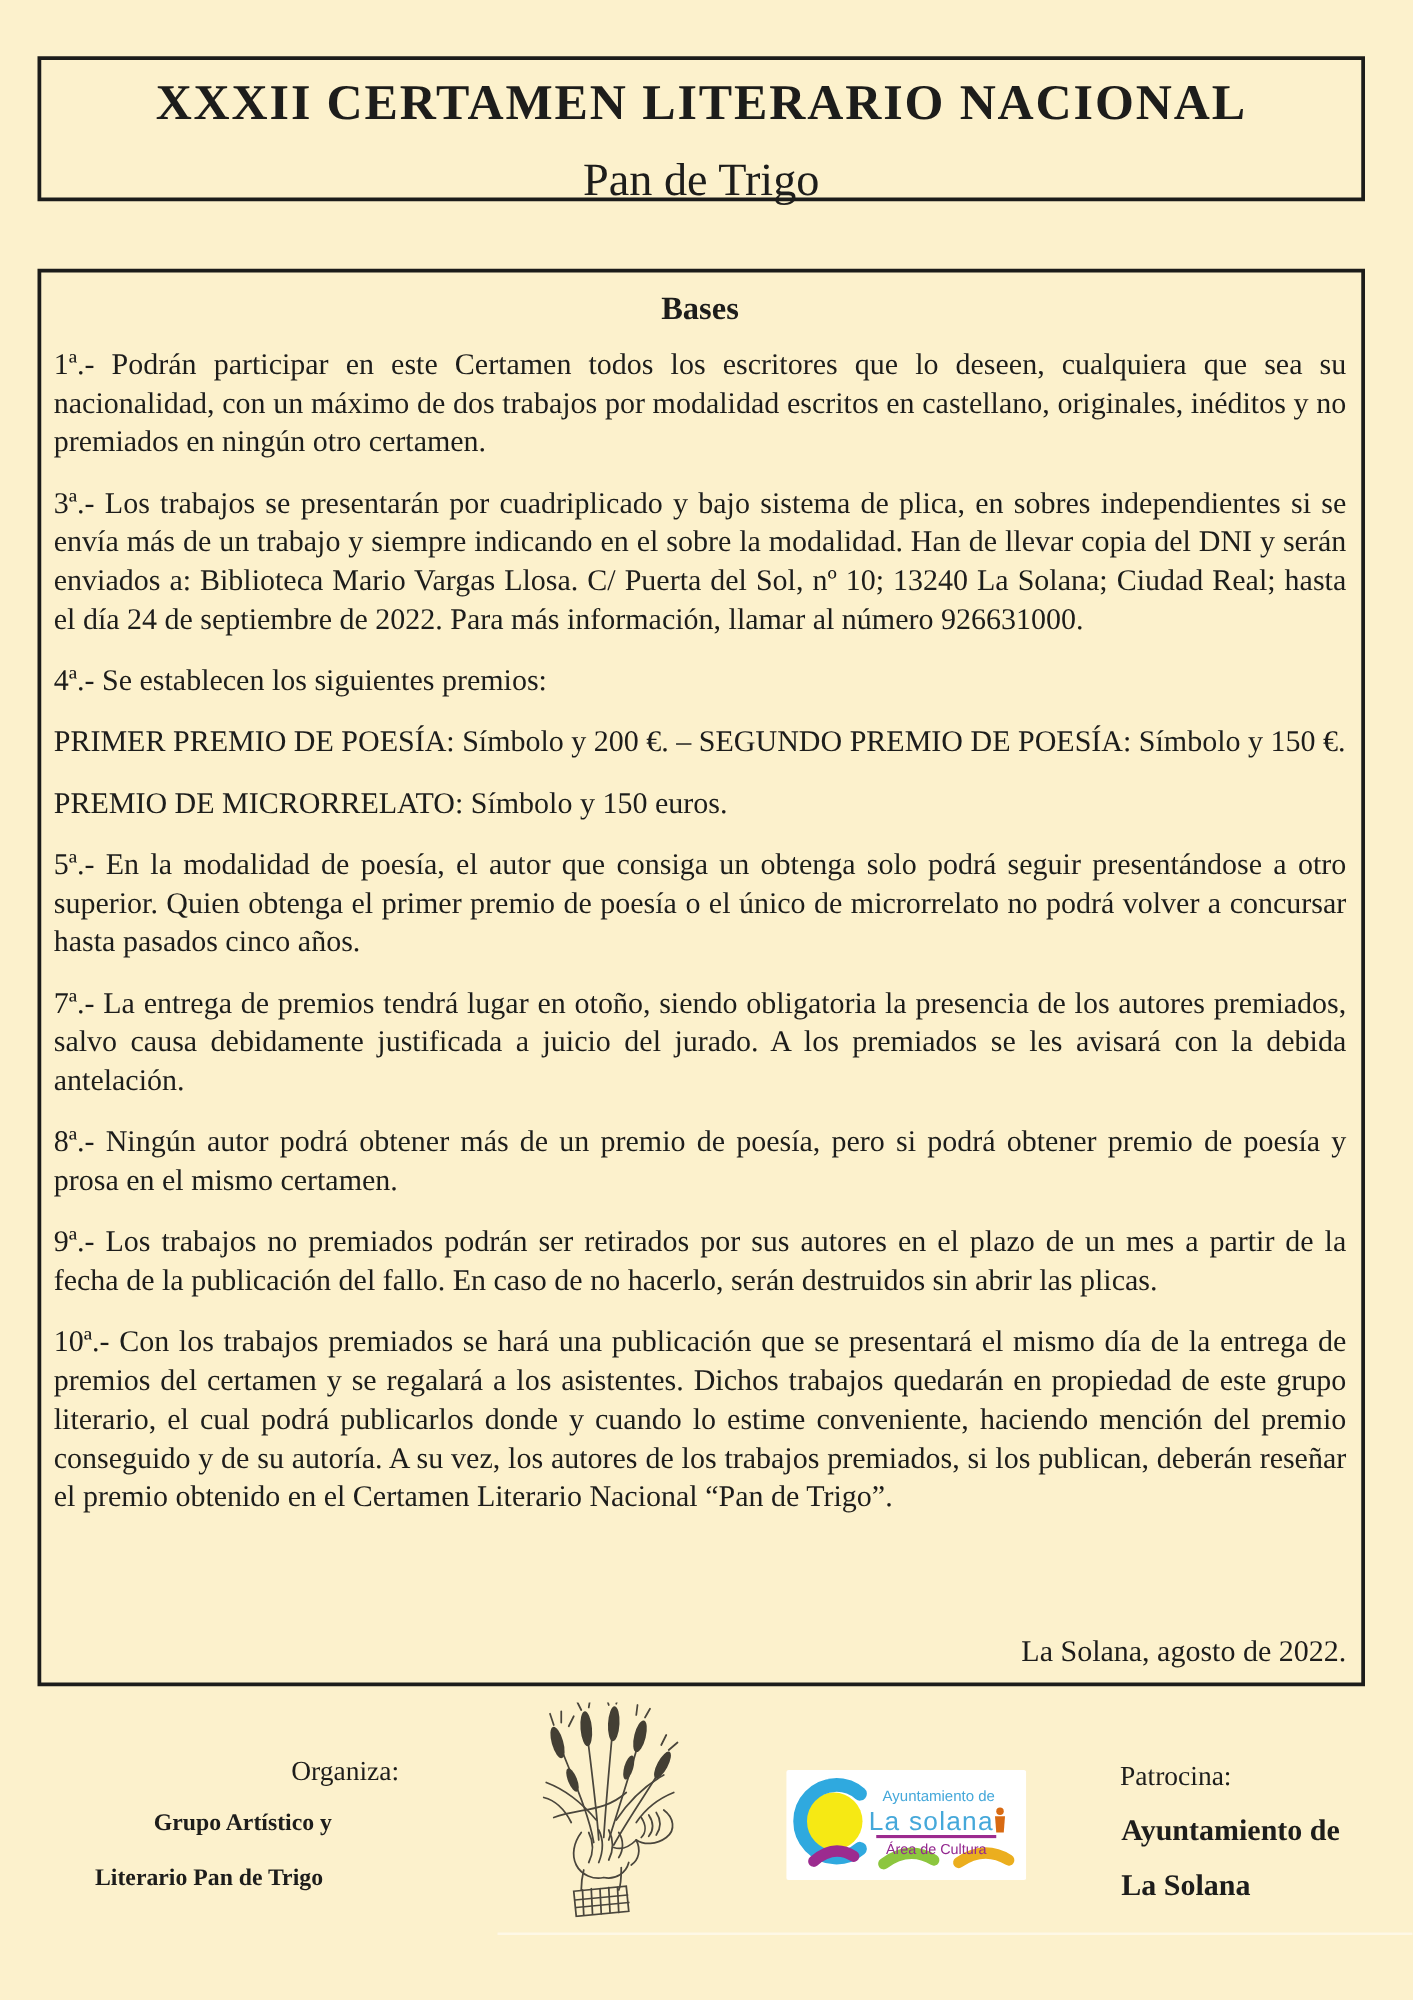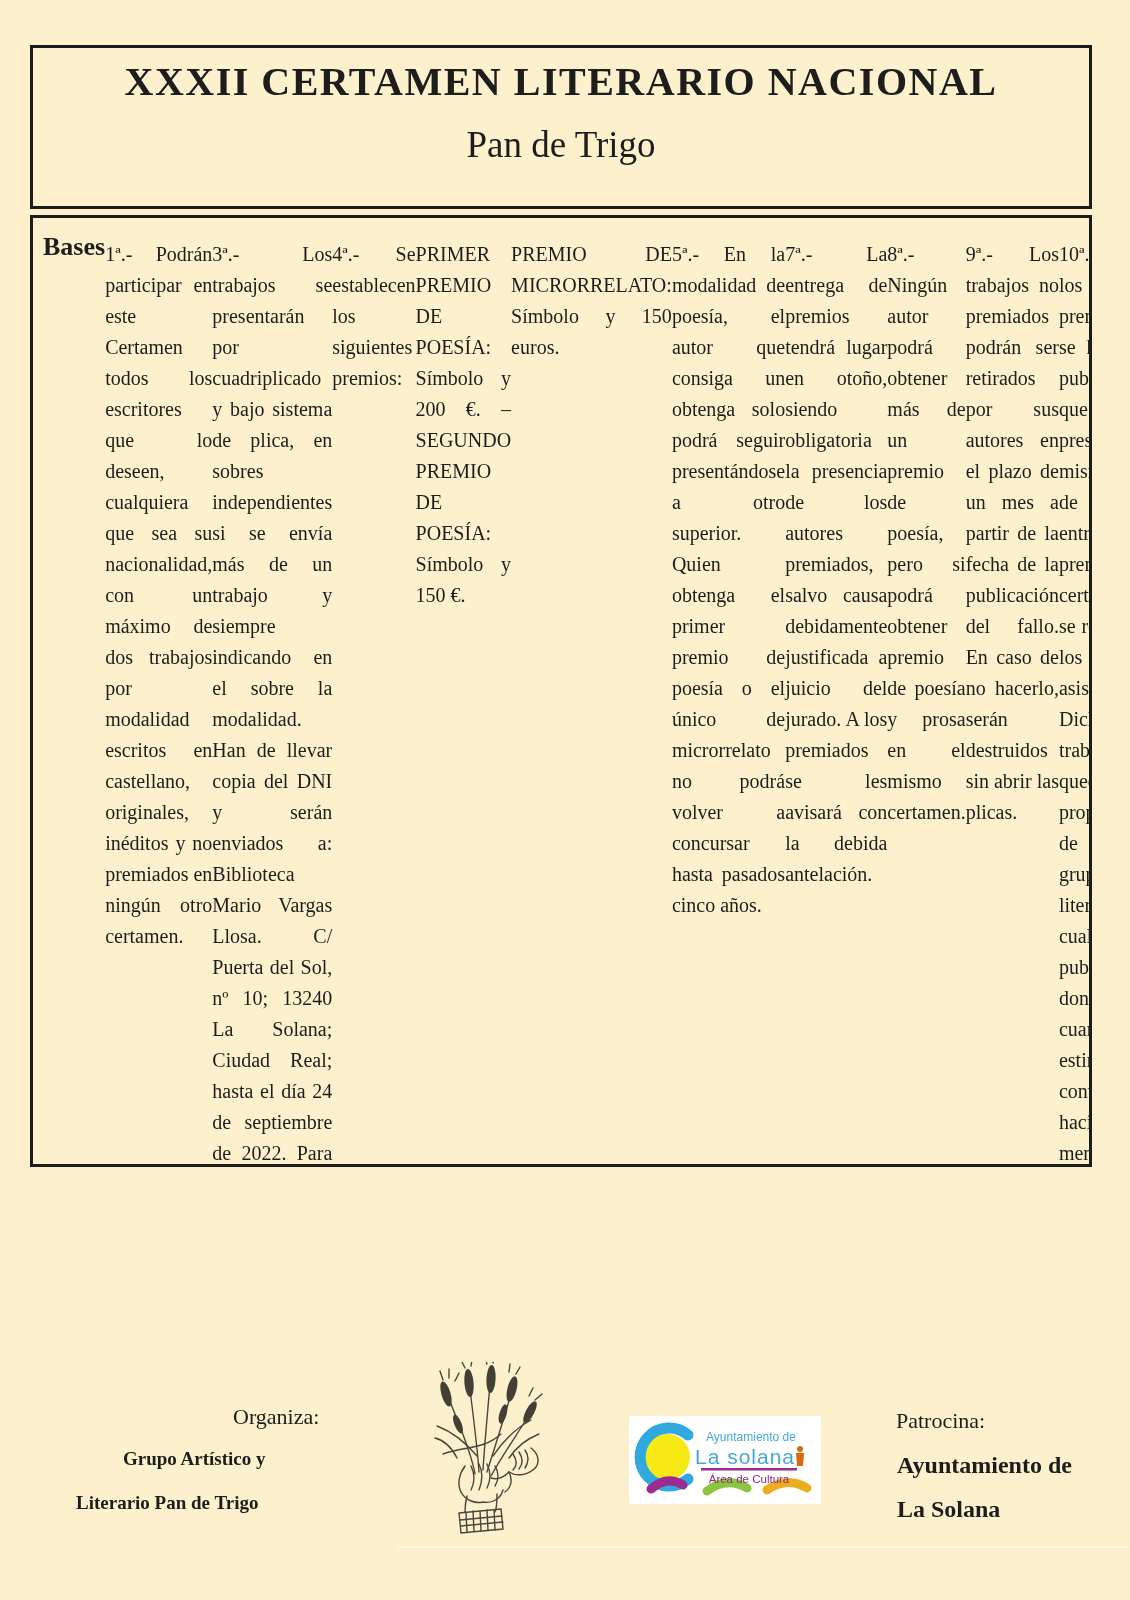--- a/index.html
+++ b/index.html
@@ -14,48 +14,48 @@
   .box{
     position:absolute;
     left:30px;
     width:1062px;
     border:3px solid #1c1c1a;
     box-sizing:border-box;
     background:transparent;
   }
   
   .title-box{
-    top:45px;height:164px;
+    top:45px;height:116px;
     text-align:center;
   }
   .title-line1{
     margin-top:12px;
     font-size:40px;font-weight:bold;letter-spacing:1.5px;
     line-height:44px;
   }
   .title-line2{
     margin-top:12px;
     font-size:37px;font-weight:normal;
     line-height:58px;
   }
   
   .bases-box{
-    top:215px;height:952px;
+    top:215px;height:1134px;
     padding:12px 12px 6px 10px;
-    display:flex;
+    display:flex;flex-direction:column;
     overflow:hidden;
   }
   .bases-heading{
     text-align:center;
     font-size:26px;font-weight:bold;
     line-height:30px;
     margin:2px 0 6px 0;
   }
   .bases-box p{
-    font-size:20px;
+    font-size:24px;
     line-height:31px;
     text-align:justify;
     margin:9px 0;
   }
   .date-line{
     text-align:right !important;
     margin-top:auto !important;
     margin-bottom:2px !important;
   }
   

